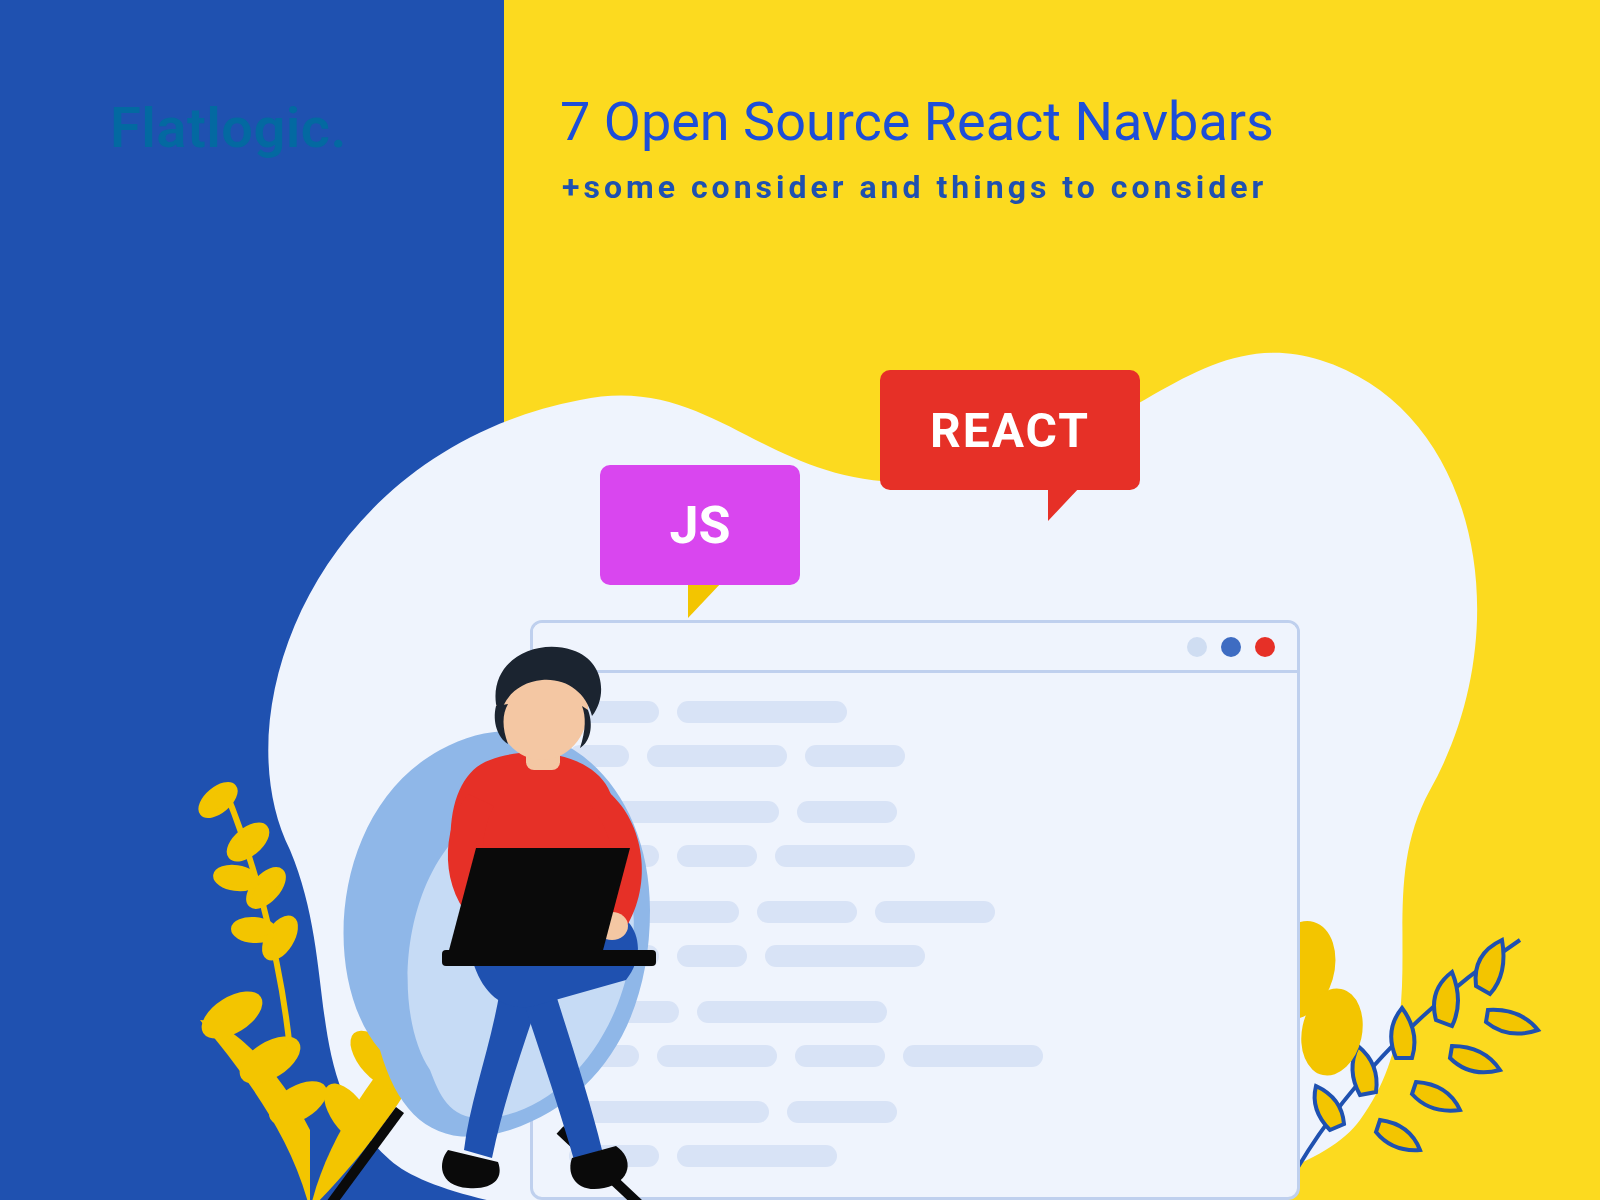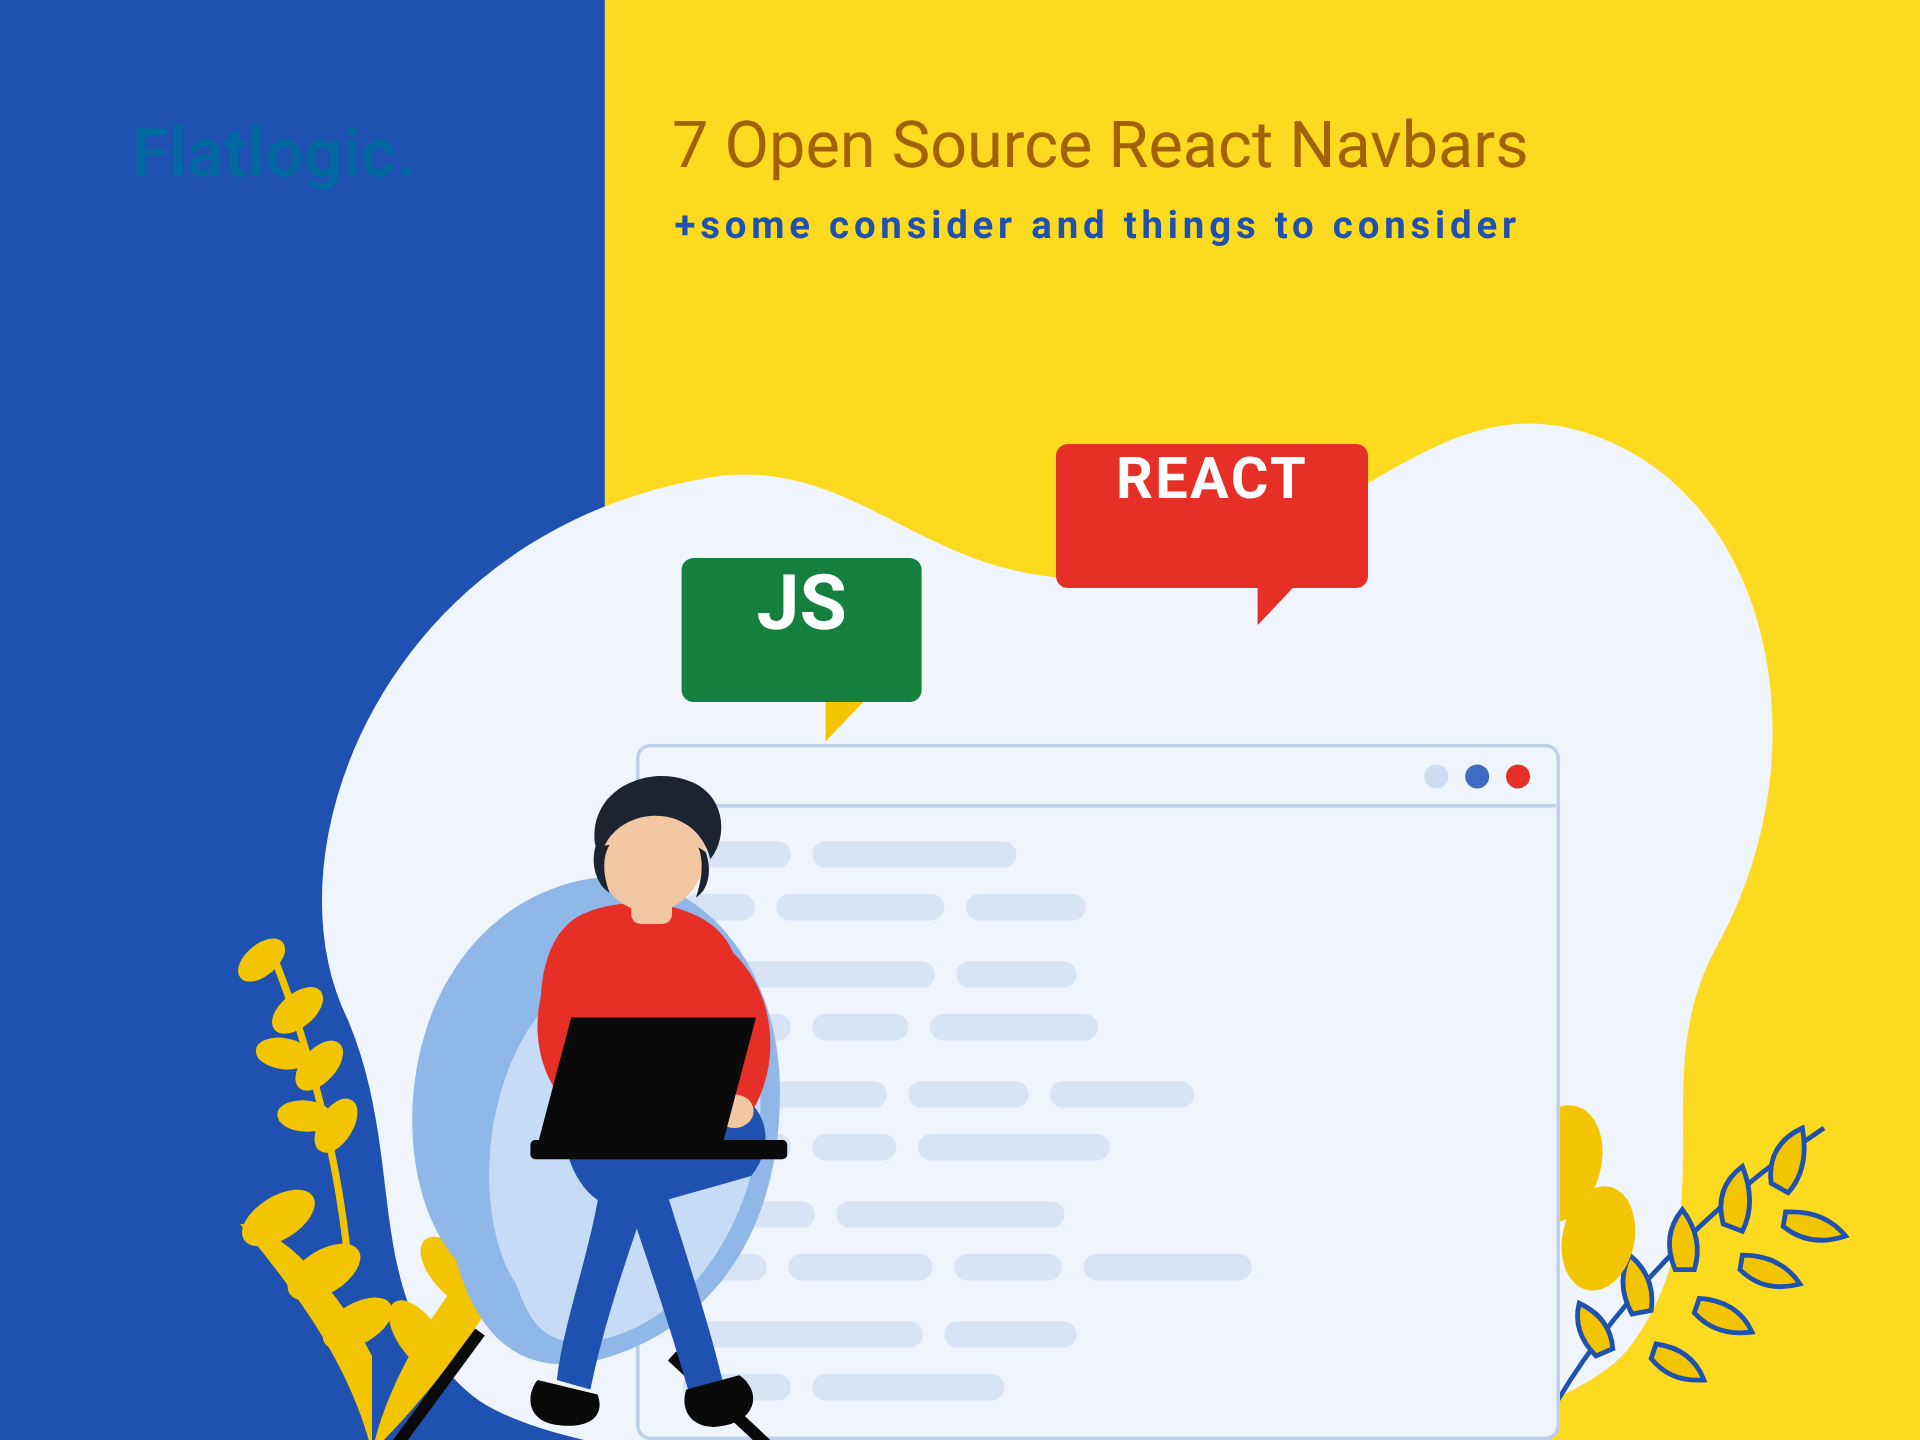--- a/index.html
+++ b/index.html
@@ -24,21 +24,21 @@
     top: 95px;
     color: #0369a1;
     font-size: 56px;
     font-weight: 600;
     letter-spacing: 0.5px;
   }
   .title {
     position: absolute;
     left: 560px;
     top: 90px;
-    color: #a16207;
+    color: #1d4ed8;
     font-size: 54px;
     font-weight: 400;
   }
   .subtitle {
     position: absolute;
     left: 562px;
     top: 168px;
     color: #1F51B0;
     font-size: 32px;
     font-weight: 700;
@@ -84,29 +84,30 @@
     flex-direction: column;
     gap: 22px;
   }
   .line-row { display: flex; gap: 18px; }
   .seg { height: 22px; border-radius: 11px; background: #D8E3F6; }
   
   .bubble {
     position: absolute;
     border-radius: 10px;
     display: flex;
+    align-items: center;
     justify-content: center;
     font-weight: 700;
     color: #fff;
   }
   .bubble-js {
-    left: 568px; top: 465px;
+    left: 600px; top: 465px;
     width: 200px; height: 120px;
-    background: #15803d;
-    font-size: 64px;
+    background: #d946ef;
+    font-size: 52px;
   }
   .bubble-js-tail {
     position: absolute;
     left: 688px; top: 582px;
     width: 0; height: 0;
     border-left: 0 solid transparent;
     border-right: 34px solid transparent;
     border-top: 36px solid #F3C500;
   }
   .bubble-react {

